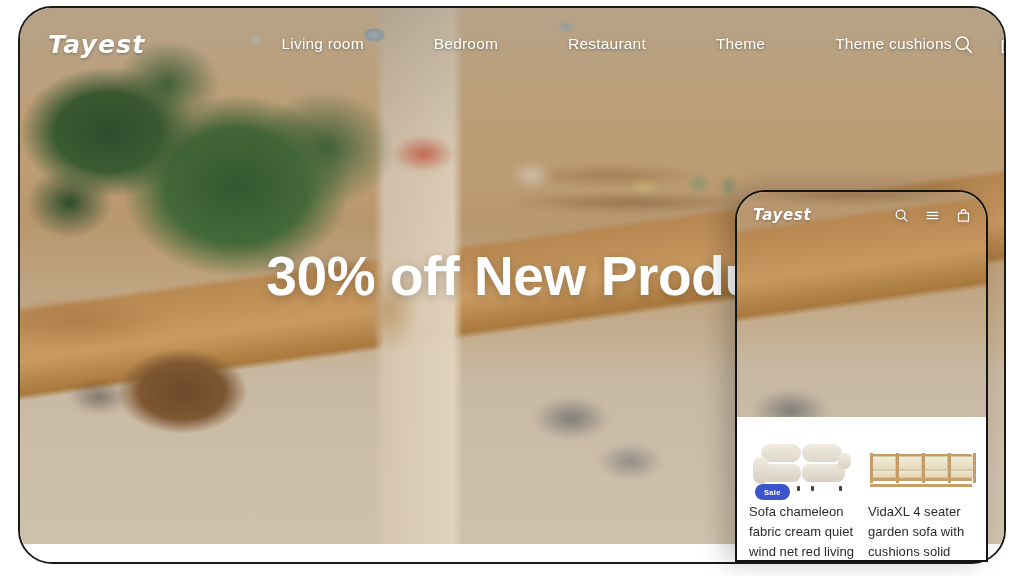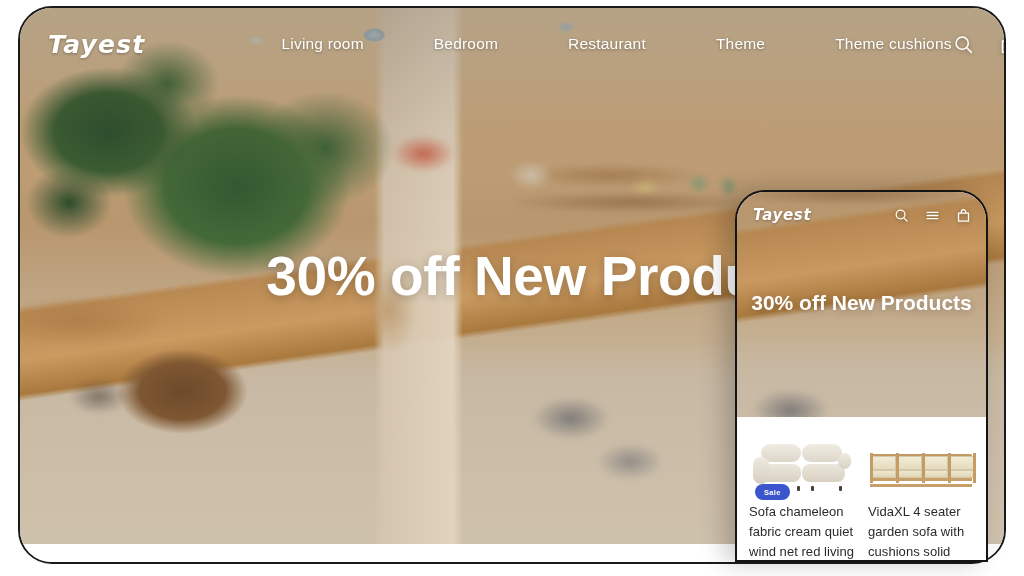--- a/index.html
+++ b/index.html
@@ -385,21 +385,20 @@
         </div>
         <div class="phone-icon">
           <svg width="15" height="15" viewBox="0 0 24 24" fill="none" stroke="#ffffff" stroke-width="2" stroke-linecap="round" stroke-linejoin="round">
             <path d="M4 8h16v13H4z"></path>
             <path d="M8.5 8V6.2a3.5 3.5 0 0 1 7 0V8"></path>
           </svg>
         </div>
       </div>
     </header>
 
-    <h2 class="phone-hero-title">30% off New Products</h2>
   </div>
 
   <div id="phone-content">
 
 
     <div class="product-grid">
 
       <div class="product-card">
         <div class="product-media">
           <div class="sofa-modular">

